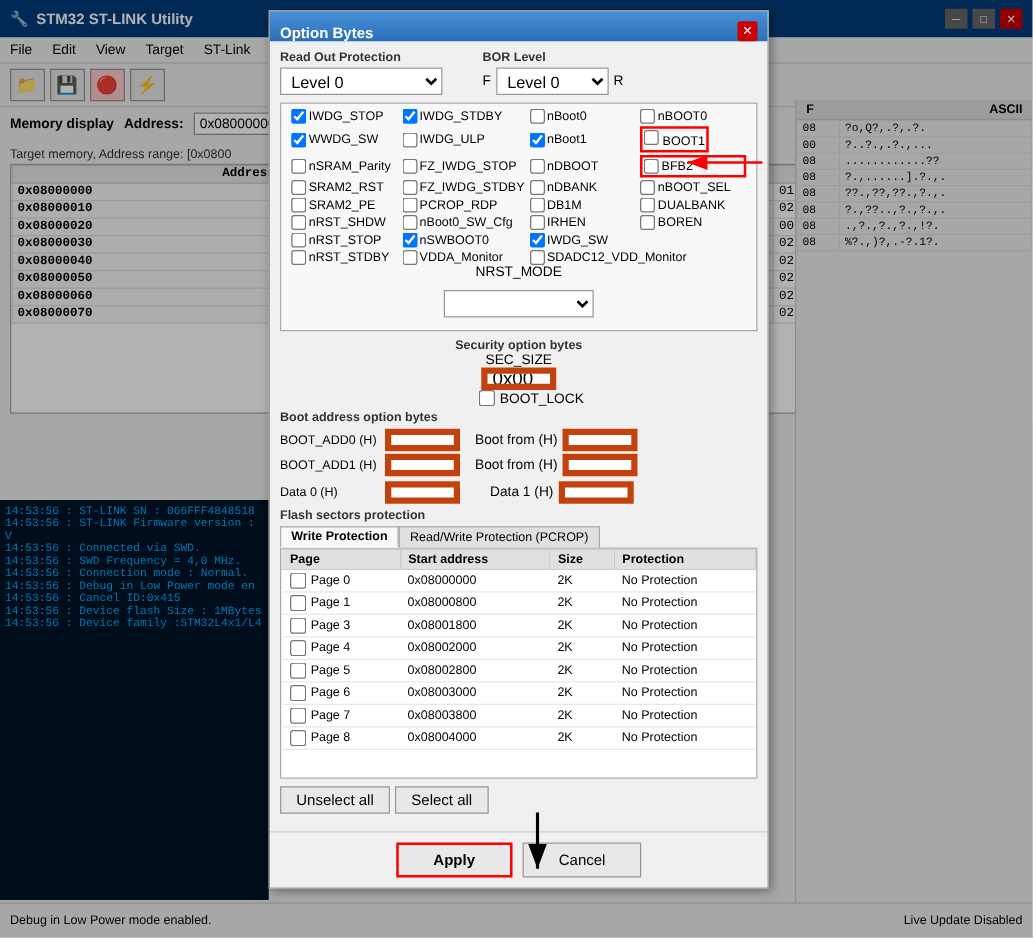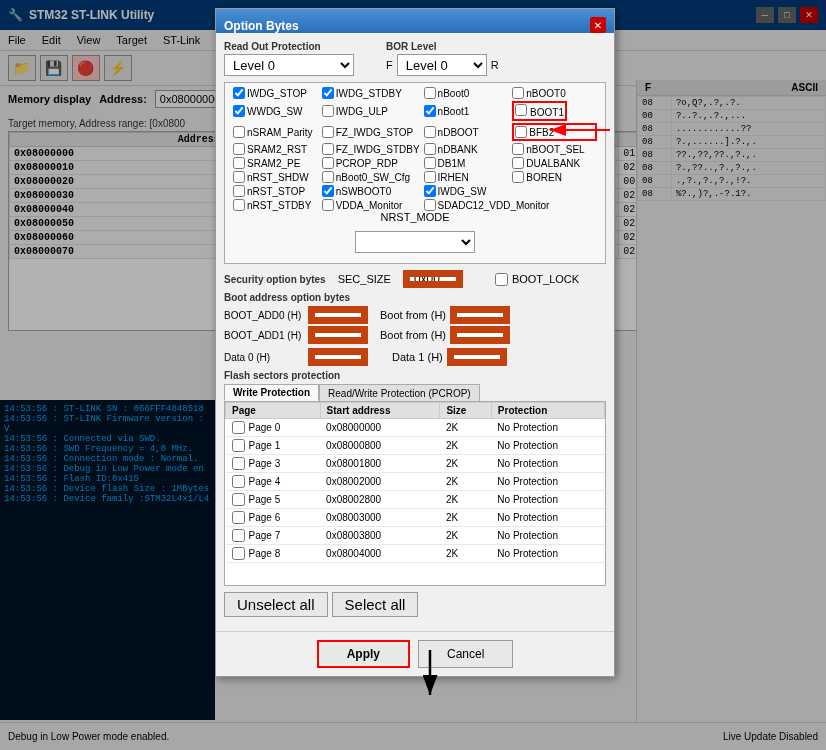--- a/index.html
+++ b/index.html
@@ -318,32 +318,32 @@
       border: 2px solid red;
       padding: 1px;
     }
 
     .inline-label {
       font-size: 10px;
       min-width: 80px;
     }
 
     .small-input {
-      border: 7px solid #c2410c;
+      border: 5px solid #c2410c;
       padding: 1px 4px;
-      font-size: 12px;
+      font-size: 15px;
       width: 60px;
       height: 18px;
     }
 
     .security-row {
       display: flex;
-      gap: 12px;
       align-items: center;
       margin-bottom: 4px;
+      flex-direction: column;
     }
 
     .tabs-row {
       display: flex;
       gap: 0;
       margin-bottom: 0;
     }
 
     .tab-btn {
       border: 1px solid #aaa;
@@ -394,21 +394,21 @@
     .bottom-buttons {
       display: flex;
       gap: 4px;
       margin-bottom: 6px;
     }
 
     .action-btn {
       border: 1px solid #999;
       background: #e8e8e8;
       padding: 3px 12px;
-      font-size: 15px;
+      font-size: 12px;
       cursor: pointer;
     }
 
     .dialog-footer {
       display: flex;
       justify-content: center;
       gap: 8px;
       padding: 8px;
       border-top: 1px solid #ccc;
     }
@@ -561,21 +561,21 @@
     </div>
   </div>
 
   <div class="log-area" id="log-area">
   <div>14:53:56 : ST-LINK SN : 066FFF4848518</div>
       <div>14:53:56 : ST-LINK Firmware version : V</div>
       <div>14:53:56 : Connected via SWD.</div>
       <div>14:53:56 : SWD Frequency = 4,0 MHz.</div>
       <div>14:53:56 : Connection mode : Normal.</div>
       <div>14:53:56 : Debug in Low Power mode en</div>
-      <div>14:53:56 : Flash ID:0x415</div>
+      <div>14:53:56 : Cancel ID:0x415</div>
       <div>14:53:56 : Device flash Size : 1MBytes</div>
       <div>14:53:56 : Device family :STM32L4x1/L4</div>
     </div>
 
   <div class="right-panel">
     <div class="right-panel-header">
       <span>F</span>
       <span>ASCII</span>
     </div>
     <table class="ascii-table" id="ascii-tbody">

